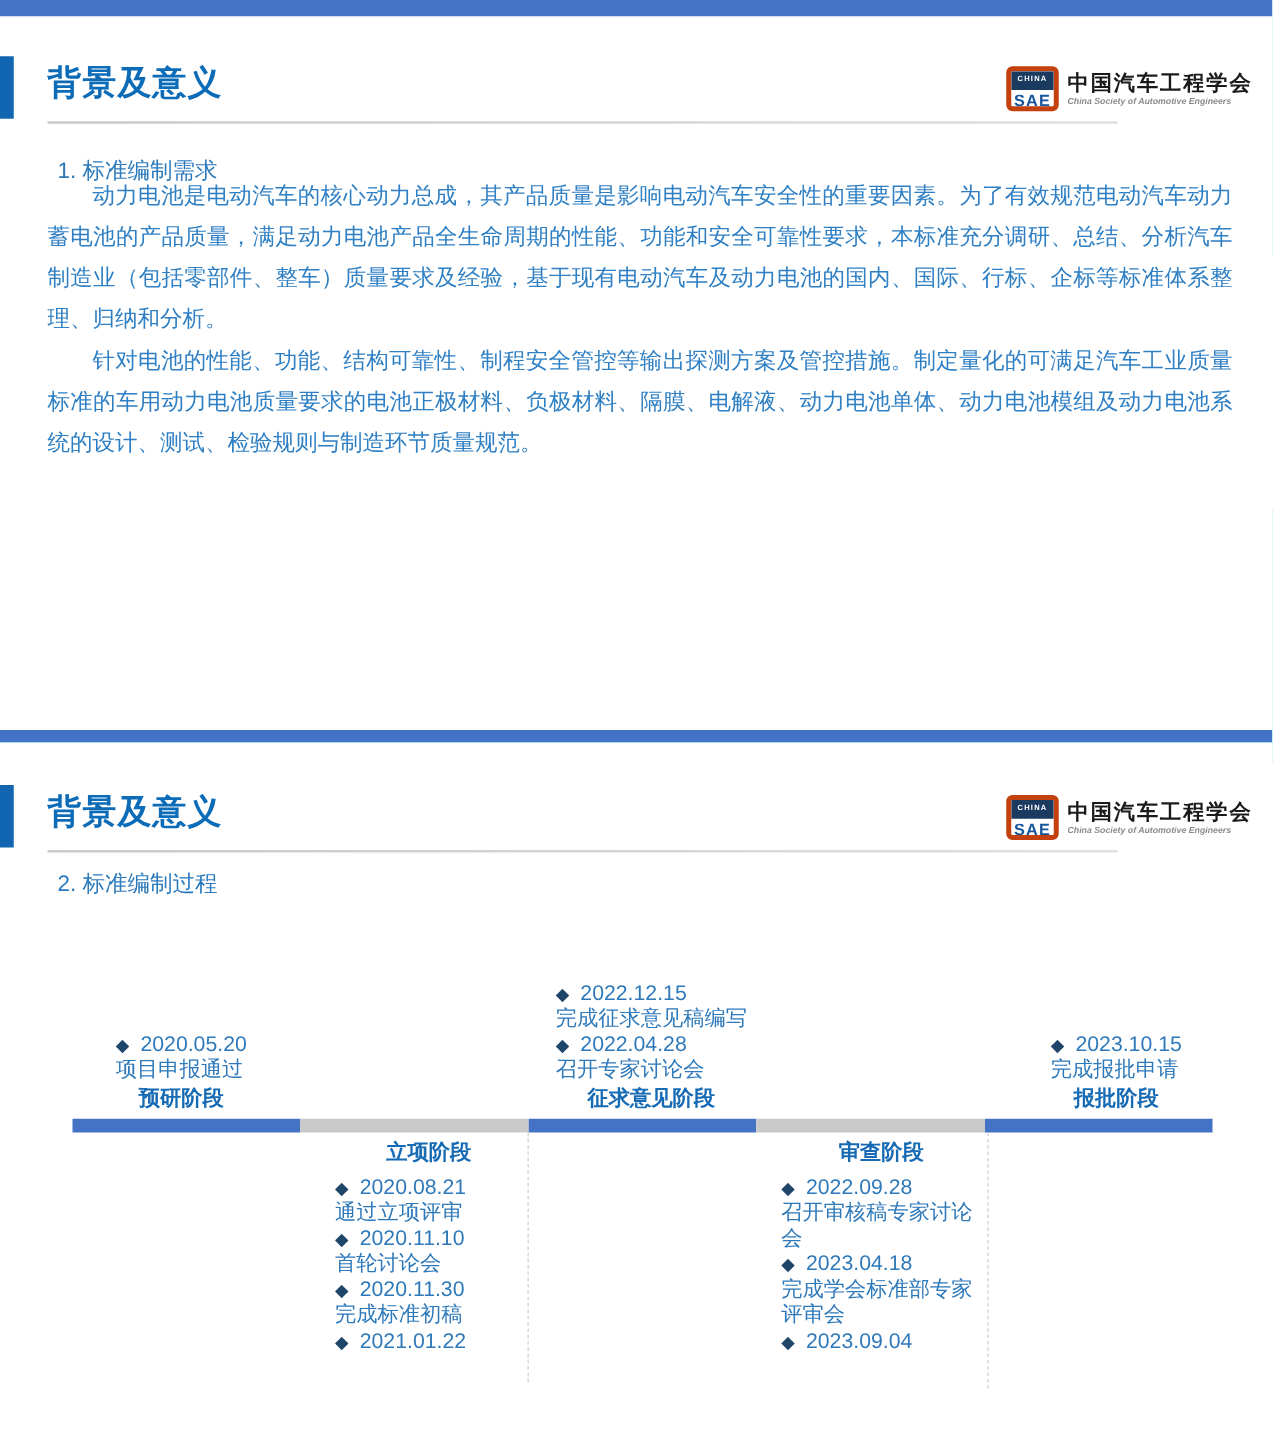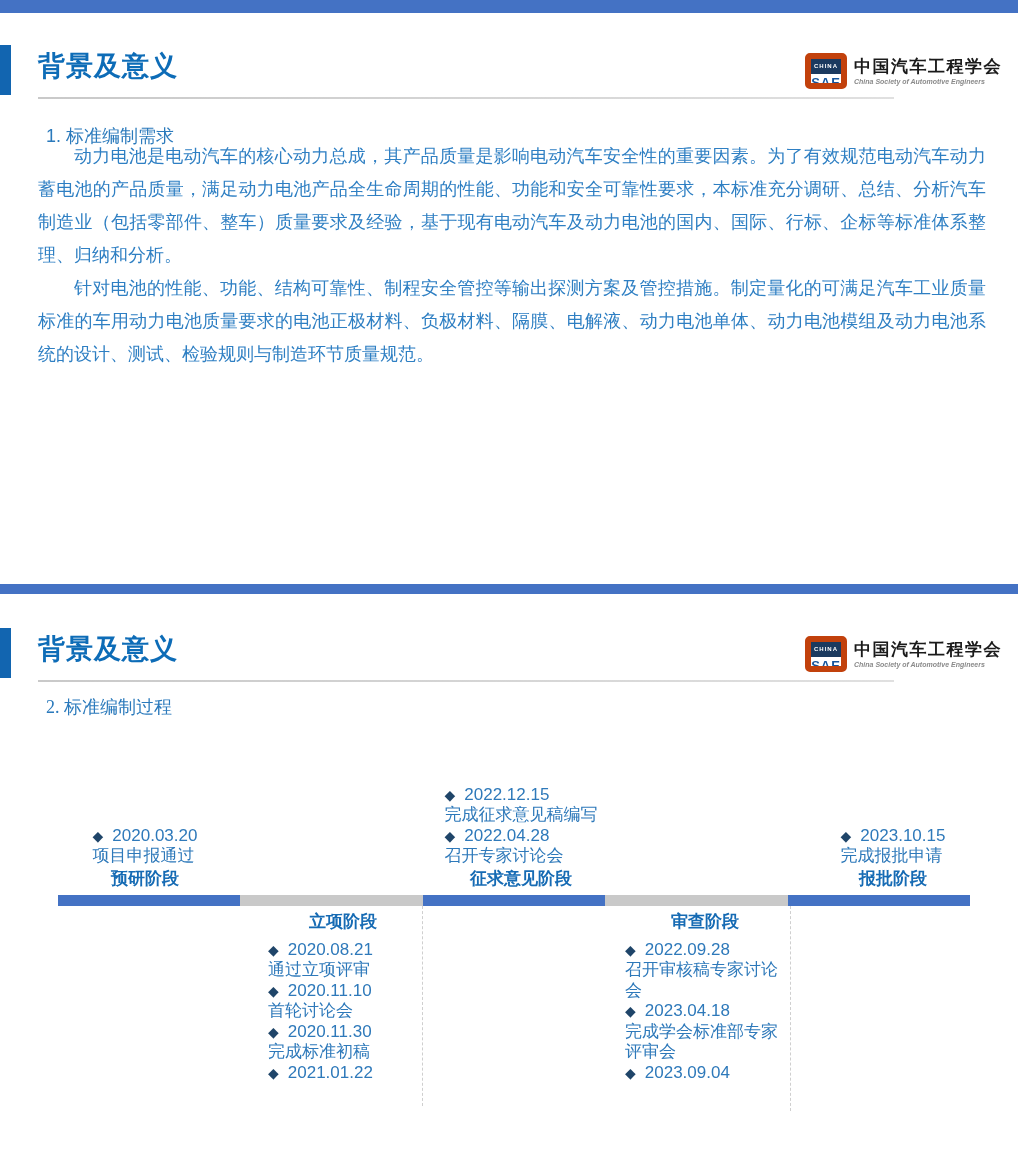--- a/index.html
+++ b/index.html
@@ -21,29 +21,29 @@
   .slide1 .slide-title{top:48px;}
   .slide2 .slide-title{top:37px;}
   .header-divider{position:absolute;left:38px;width:856px;height:2px;background:linear-gradient(to right,#c9c9c9,#e0e0e0);}
   .slide1 .header-divider{top:97px;}
   .slide2 .header-divider{top:86px;}
 
   
   .logo{position:absolute;right:16px;display:flex;align-items:center;gap:7px;}
   .slide1 .logo{top:53px;}
   .slide2 .logo{top:42px;}
-  .logo-badge{width:42px;height:36px;border:6px solid #c2410c;border-radius:5px;overflow:hidden;box-sizing:border-box;background:#ffffff;}
+  .logo-badge{width:42px;height:36px;border:4px solid #c2410c;border-radius:5px;overflow:hidden;box-sizing:border-box;background:#ffffff;}
   .logo-badge-top{height:15px;background:#1b3a5f;color:#ffffff;font-size:6px;font-weight:bold;text-align:center;line-height:15px;letter-spacing:1px;}
   .logo-badge-bottom{height:17px;color:#15559c;font-size:13px;font-weight:bold;text-align:center;line-height:17px;letter-spacing:1px;}
   .logo-text-cn{font-size:17px;font-weight:bold;color:#1a1a1a;letter-spacing:1.5px;line-height:20px;}
   .logo-text-en{font-size:7px;font-weight:bold;font-style:italic;color:#8a8a8a;line-height:9px;}
 
   .section-heading{position:absolute;left:46px;font-size:18px;color:#2b7abc;}
   .slide1 .section-heading{top:124px;}
-  .slide2 .section-heading{top:101px;font-family:Liberation Serif, serif;}
+  .slide2 .section-heading{top:101px;}
 
   
   .body-text{position:absolute;left:38px;top:140px;width:948px;font-size:18px;line-height:33px;color:#2e7fc3;text-align:justify;}
   .body-text p{margin:0;text-indent:2em;}
 
   
   .tl-bar{position:absolute;left:58px;top:301px;width:912px;height:11px;display:flex;}
   .tl-seg{flex:1 1 0;}
   .tl-seg.blue{background:#4472c4;}
   .tl-seg.gray{background:#c9c9c9;}
@@ -125,21 +125,21 @@
       <div class="tl-seg blue"></div>
       <div class="tl-seg gray"></div>
       <div class="tl-seg blue"></div>
     </div>
 
     <div class="tl-vsep" style="left:422px;"></div>
     <div class="tl-vsep" style="left:790px;height:205px;"></div>
 
     <div class="tl-col tl-top-col col-pre">
       <div class="ms-block">
-        <div class="ms-date"><span class="diamond">◆</span><span>2020.03.20</span></div>
+        <div class="ms-date"><span class="diamond">◆</span><span>2020.05.20</span></div>
         <div class="ms-desc">项目申报通过</div>
       </div>
       <div class="phase-name">预研阶段</div>
     </div>
 
     <div class="tl-col tl-top-col col-solicit">
       <div class="ms-block">
         <div class="ms-date"><span class="diamond">◆</span><span>2022.12.15</span></div>
         <div class="ms-desc">完成征求意见稿编写</div>
         <div class="ms-date"><span class="diamond">◆</span><span>2022.04.28</span></div>

